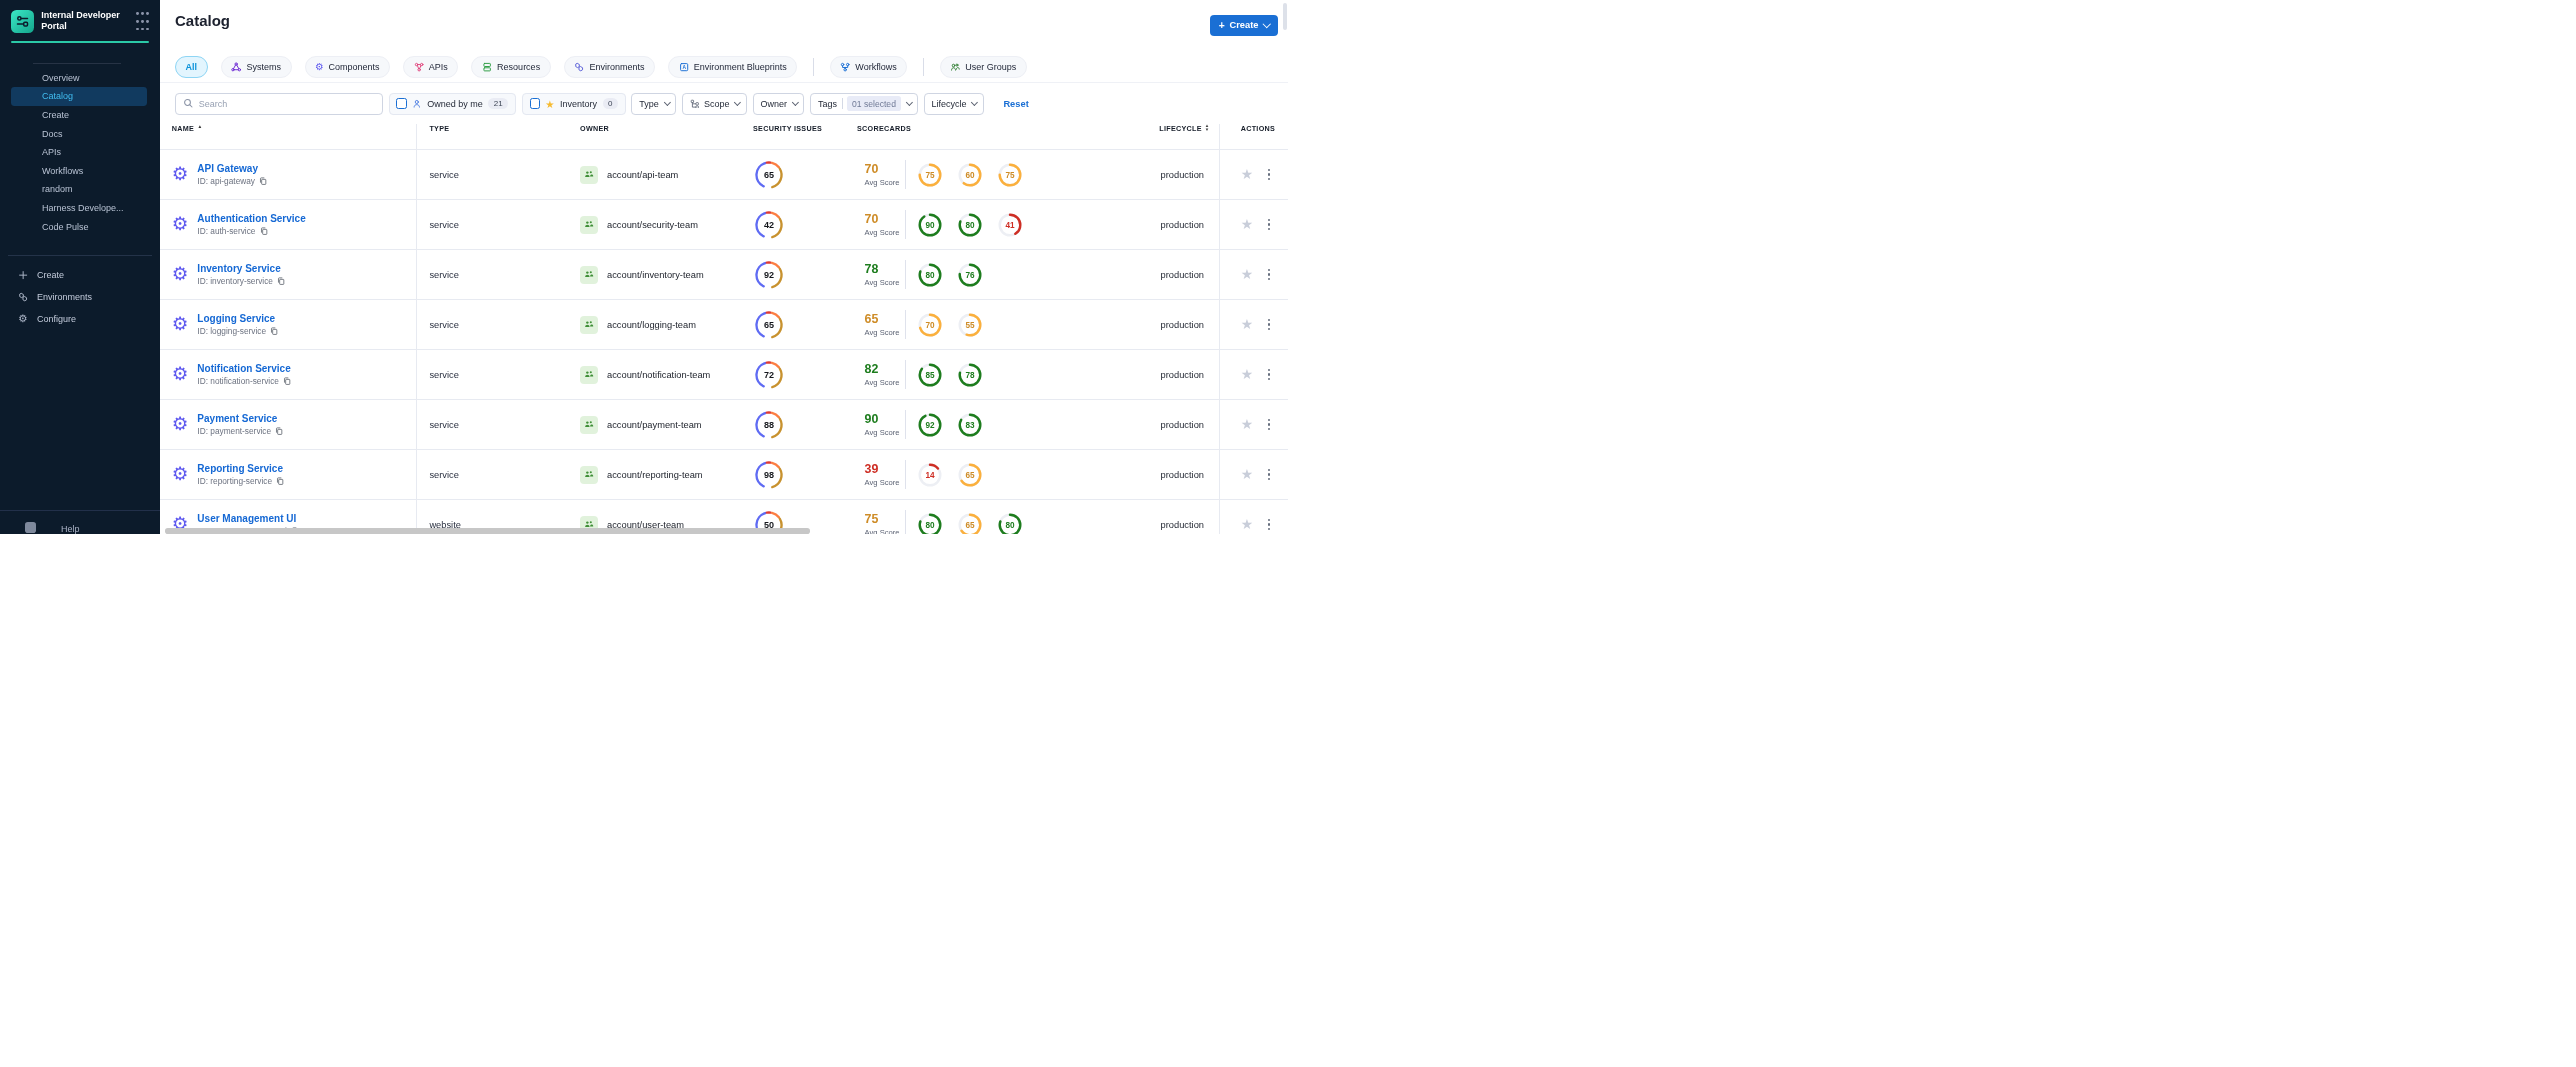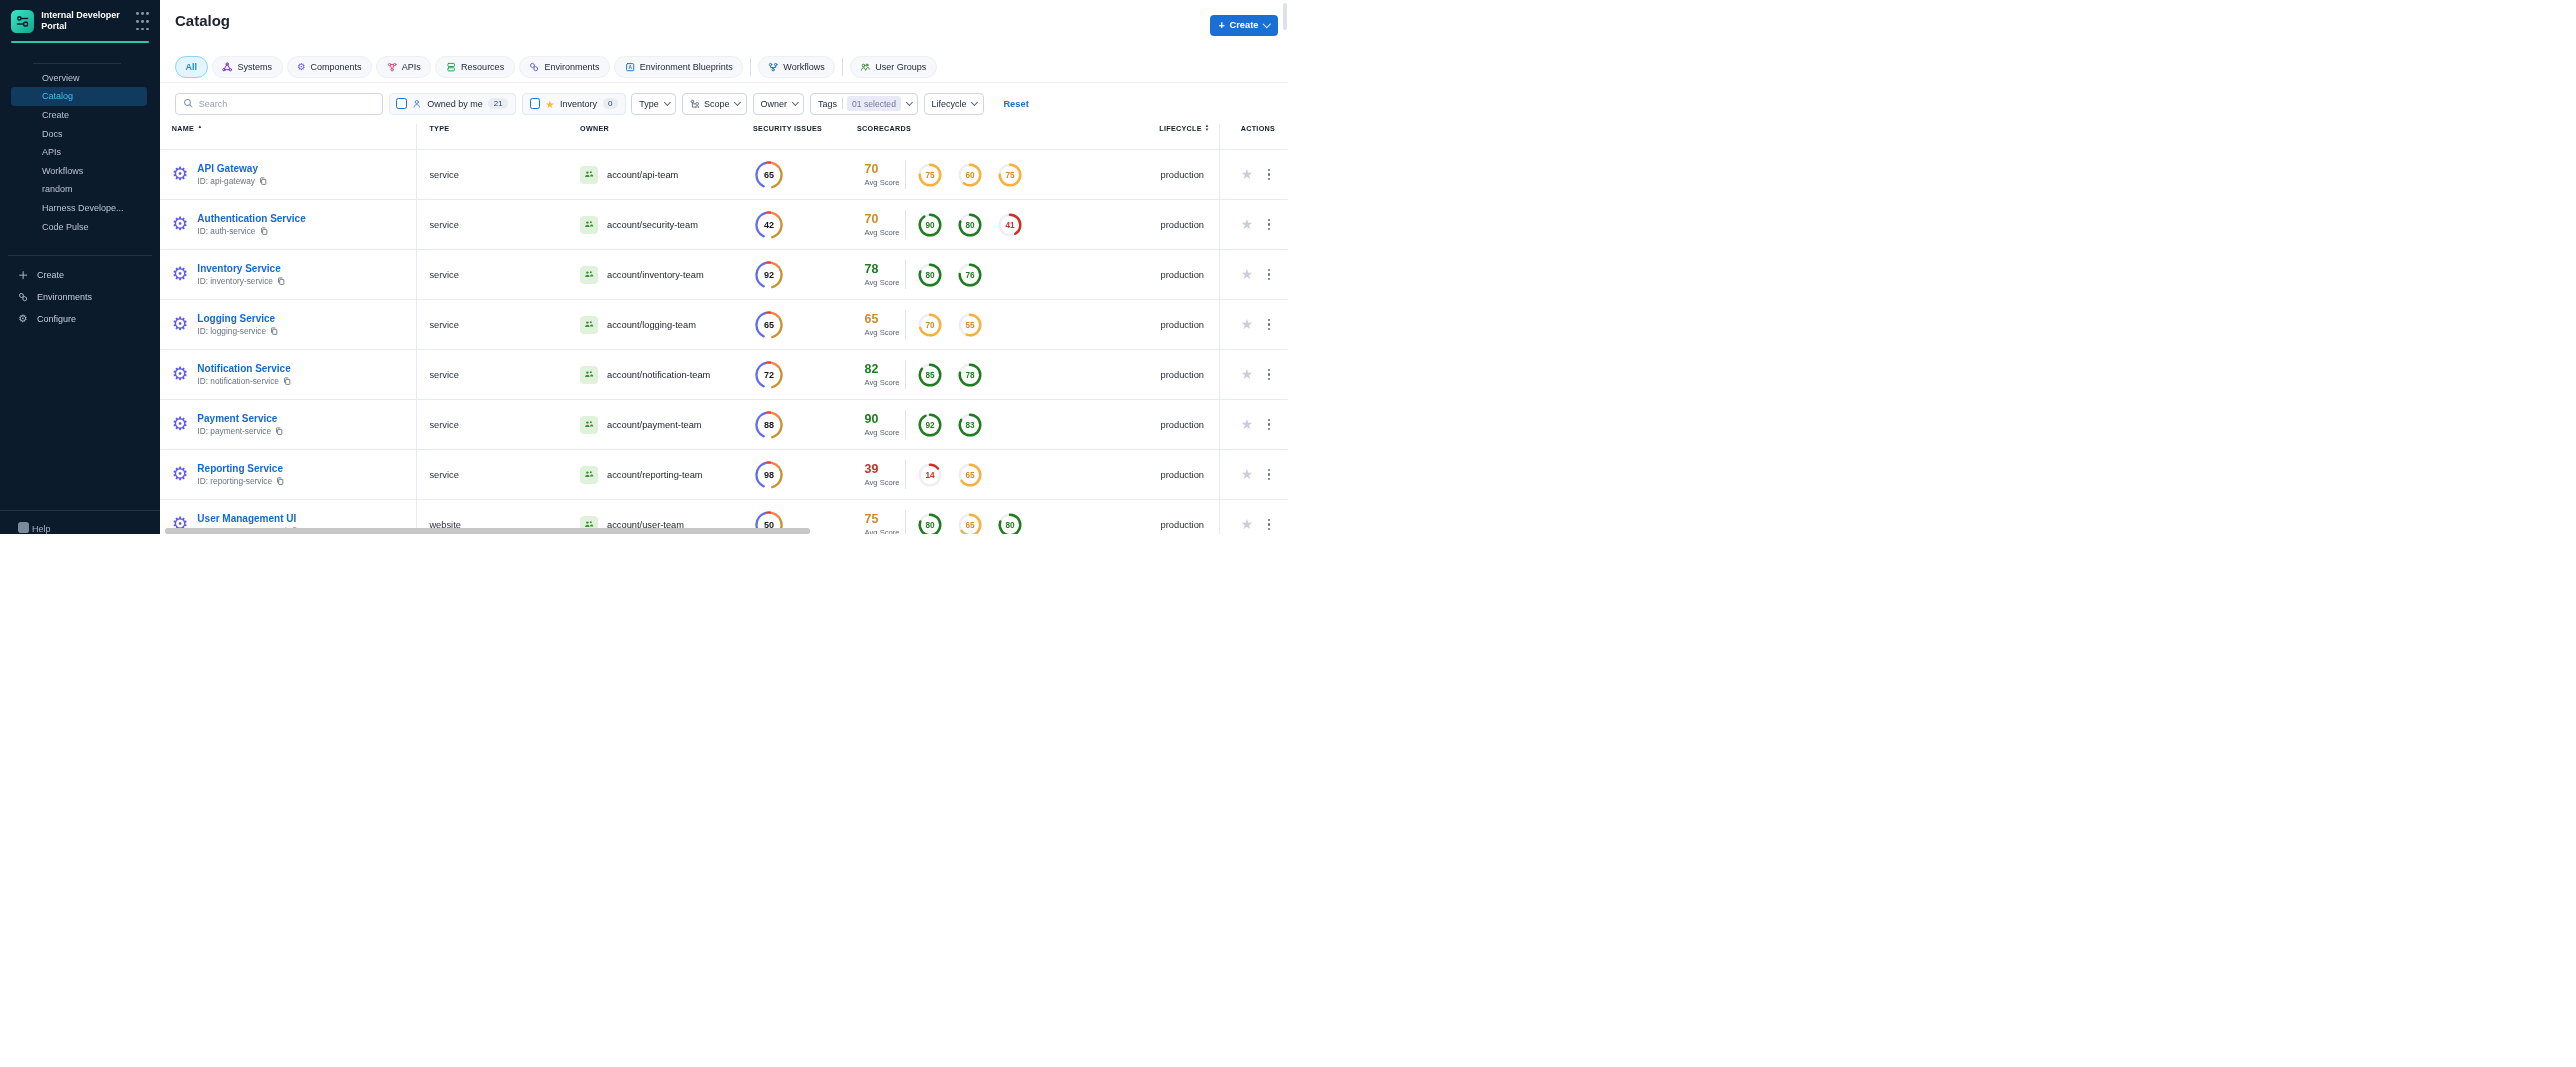--- a/index.html
+++ b/index.html
@@ -19,38 +19,38 @@
   .sb-subdivider { height:0.7px; background:#273345; margin:20px 39px 0 33px; }
   .sb-nav { margin-top:5.5px; }
   .sb-item { height:18.6px; line-height:18.6px; margin:0 13px 0 11px; padding-left:31px;
     color:#B9C3D4; font-size:9px; border-radius:3.4px; cursor:pointer; white-space:nowrap; }
   .sb-item.active { background:#113A5F; color:#41BCEF; }
   .sb-divider { height:0.7px; background:#243349; margin:19px 8.3px 8.3px 8.3px; }
   .sb-bottom-item { height:22px; display:flex; align-items:center; gap:8.3px; padding-left:17px;
     color:#C3CBDB; font-size:9px; cursor:pointer; }
   .sb-bottom-item .ic { width:11.7px; display:flex; justify-content:center; color:#AEB7C9; font-size:9.6px; }
   .sb-footer-divider { position:absolute; left:0; right:0; top:510px; height:0.7px; background:#22304a; }
-  .sb-footer { position:absolute; left:1px; right:0; top:518px; height:16px; overflow:hidden;
-    display:flex; align-items:flex-start; gap:3px; padding-left:17px; color:#AAB2C5; font-size:9px; }
+  .sb-footer { position:absolute; left:8px; right:0; top:518px; height:16px; overflow:hidden;
+    display:flex; align-items:flex-start; gap:25px; padding-left:17px; color:#AAB2C5; font-size:9px; }
   .help-ic { width:11px; height:11px; margin-top:4.1px; border-radius:2.8px; background:#939cb0; opacity:.85; flex:0 0 11px; }
   .sb-footer span.lbl { margin-top:5.5px; }
 
   
   .main { position:relative; width:1128px; height:534px; background:#fff; }
   .mainhead { position:relative; height:52px; padding:12.4px 0 0 15px; }
   .page-title { font-size:15px; font-weight:bold; color:#1C212E; }
   .page-sub { margin-top:6.2px; font-size:9px; color:#3F4656; }
   .create-btn { position:absolute; top:14.5px; right:10.3px; height:21.4px; padding:0 9px;
     background:#1A6FD4; color:#fff; border:none; border-radius:4.1px; font-size:9.3px; font-weight:bold;
     display:flex; align-items:center; gap:4.8px; cursor:pointer; font-family:"Liberation Sans",sans-serif; }
   .create-btn .plus { font-size:10.3px; font-weight:bold; }
   .chev { display:inline-block; width:5.5px; height:5.5px; border-right:1.4px solid currentColor;
     border-bottom:1.4px solid currentColor; transform:rotate(45deg) translateY(-1.4px); }
 
-  .tabsrow { height:31px; display:flex; align-items:center; gap:4px; padding-left:15px;
+  .tabsrow { height:31px; display:flex; align-items:center; gap:13px; padding-left:15px;
     border-bottom:0.7px solid #EFF1F6; }
   .tab { height:22px; padding:0 9.6px; border-radius:11px; background:#F6F8FB; border:0.7px solid #EDEFF5;
     display:flex; align-items:center; gap:4.8px; font-size:9px; color:#23293A; cursor:pointer; white-space:nowrap; }
   .tab.active { background:#E3F5FE; border-color:#8ED5F4; color:#0D93DA; font-weight:bold; }
   .tab-sep { width:0.7px; height:18px; background:#D9DDE8; margin:0 2.8px; }
 
   .filterrow { height:41px; display:flex; align-items:center; gap:5.5px; padding-left:15px; }
   .searchbox { width:208px; height:22px; border:0.7px solid #CFD5E2; border-radius:4.1px;
     display:flex; align-items:center; gap:5.5px; padding:0 6.9px; background:#fff; }
   .searchbox input { border:none; outline:none; flex:1; font-size:9px; color:#333;

